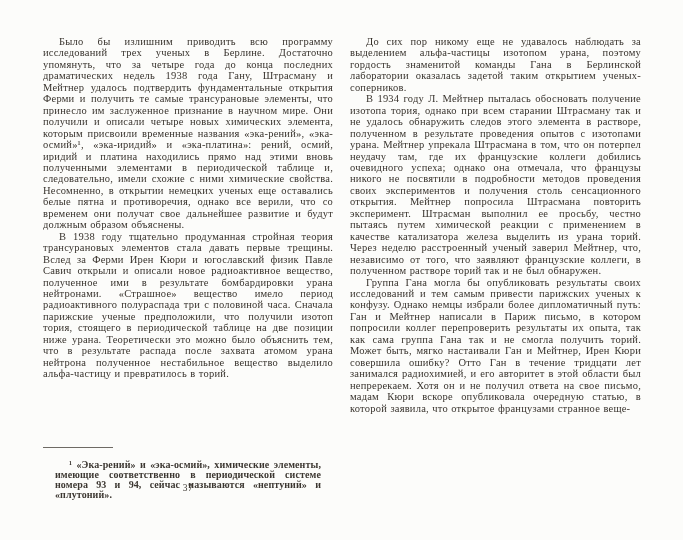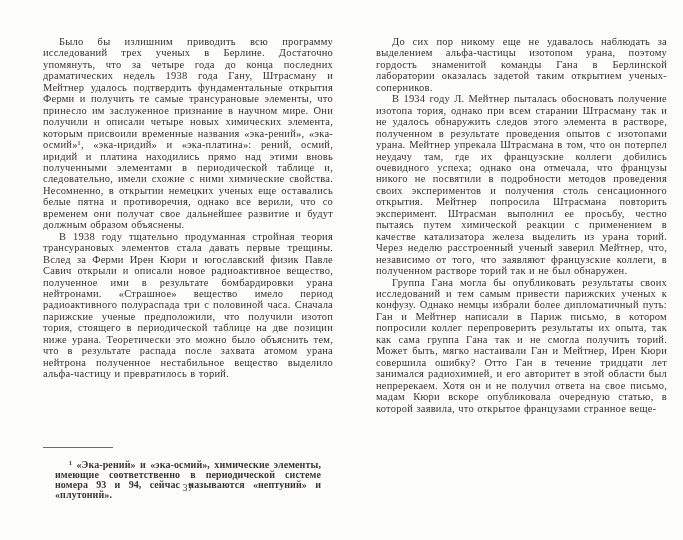--- a/index.html
+++ b/index.html
@@ -17,21 +17,21 @@
   .spread {
     position: absolute;
     inset: 0;
   }
   .page {
     position: absolute;
     top: 0;
     height: 500px;
   }
   .page.left  { left: 43px;  width: 290px; }
-  .page.right { left: 376px; width: 291px; text-decoration: underline; }
+  .page.right { left: 350px; width: 291px; text-decoration: underline; }
   .body {
     position: absolute;
     top: 36px;
     left: 0;
     right: 0;
     font-size: 10.5px;
     line-height: 11.45px;
     letter-spacing: 0.22px;
     word-spacing: 0.5px;
     color: #38332d;

